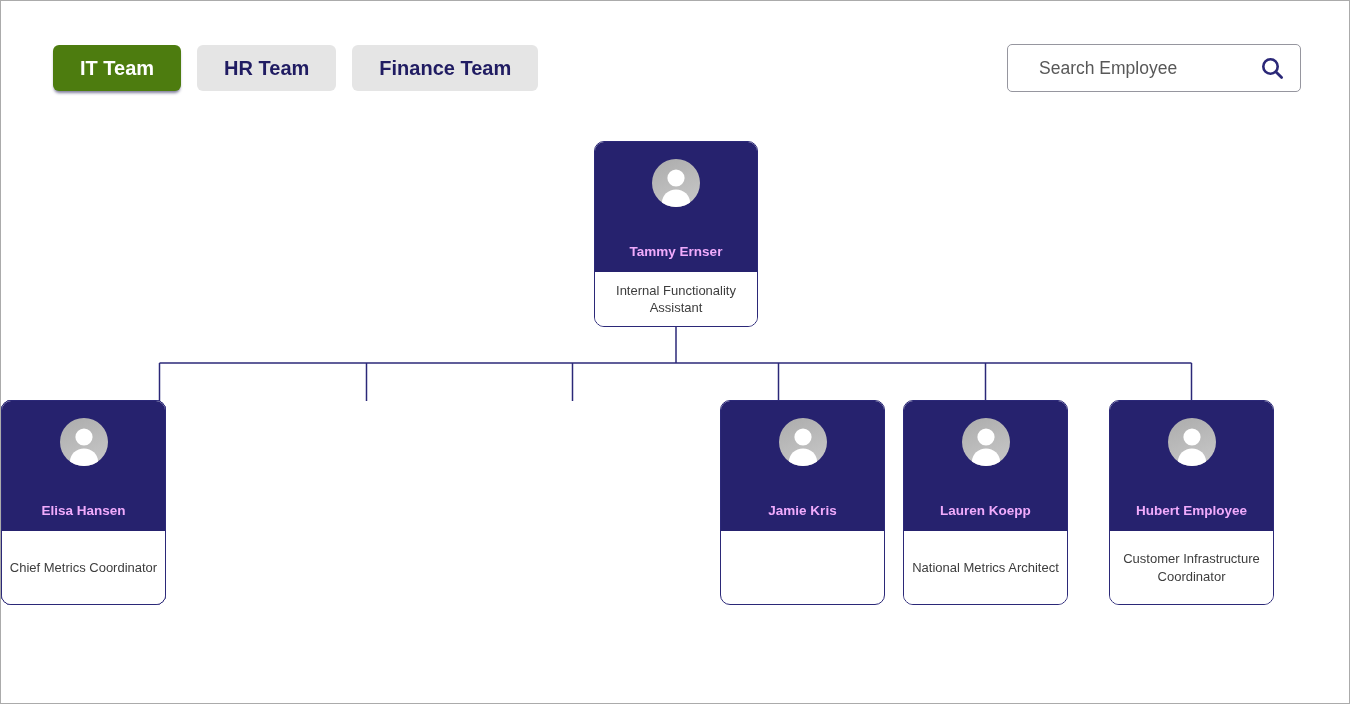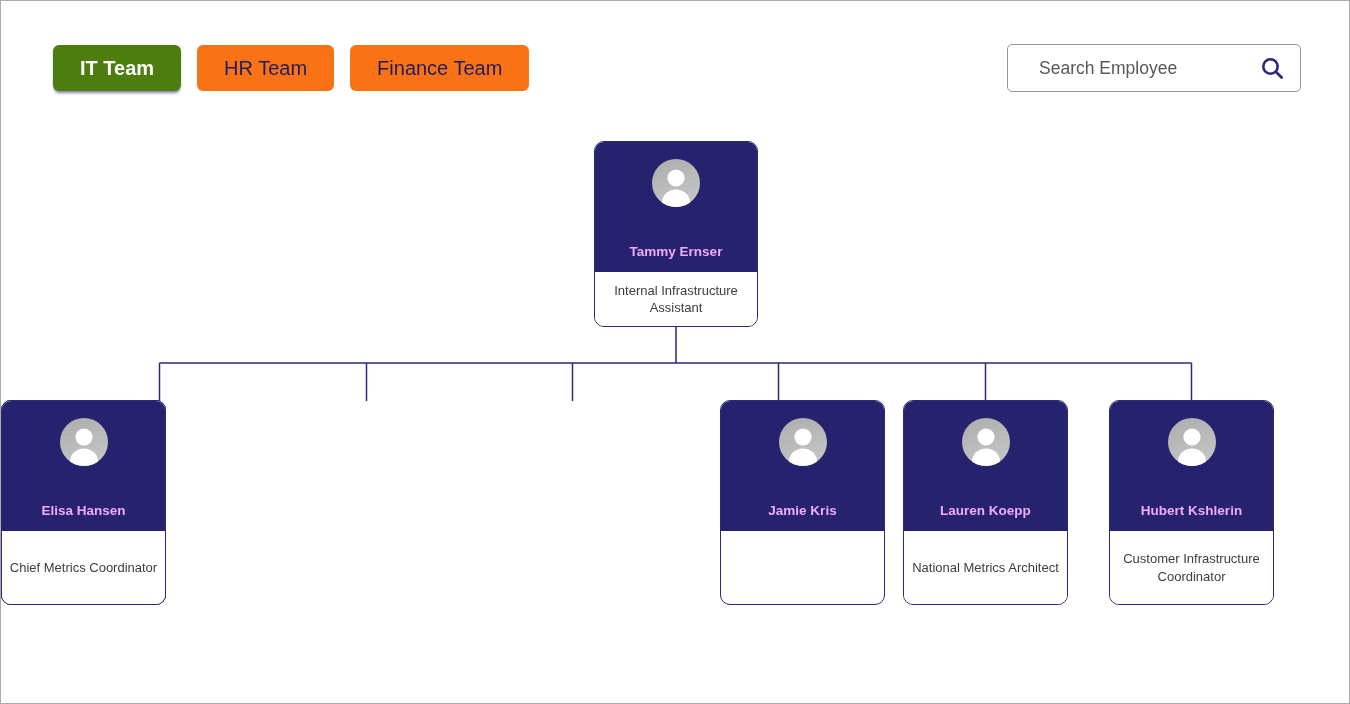--- a/index.html
+++ b/index.html
@@ -24,23 +24,23 @@
     gap: 16px;
   }
   .tab {
     height: 46px;
     padding: 0 27px;
     display: flex;
     align-items: center;
     justify-content: center;
     font-size: 20px;
     border-radius: 6px;
-    background: #f97316;
+    background: #e5e5e5;
     color: #201C62;
-    font-weight: 400;
+    font-weight: 700;
     cursor: pointer;
     white-space: nowrap;
     border: none;
   }
   .tab.active {
     background: #4d7c0f;
     color: #ffffff;
     font-weight: 600;
     box-shadow: 0 3px 3px -1px rgba(23, 20, 75, 0.55);
   }
@@ -180,21 +180,21 @@
     </g>
   </svg>
 
   <div class="card card-root">
     <div class="card-top">
       <svg class="avatar" viewBox="0 0 48 48">
         <use href="#avatar-glyph"></use>
       </svg>
       <div class="emp-name">Tammy Ernser</div>
     </div>
-    <div class="card-bottom">Internal Infrastructure Assistant</div>
+    <div class="card-bottom">Internal Functionality Assistant</div>
   </div>
 
   <div class="card card-child">
     <div class="card-top">
       <svg class="avatar" viewBox="0 0 48 48">
           <use href="#avatar-glyph"></use>
         </svg>
       <div class="emp-name">Jamie Kris</div>
     </div>
   </div>
@@ -207,21 +207,21 @@
       <div class="emp-name">Lauren Koepp</div>
     </div>
     <div class="card-bottom">National Metrics Architect</div>
   </div>
 
   <div class="card card-child">
     <div class="card-top">
       <svg class="avatar" viewBox="0 0 48 48">
           <use href="#avatar-glyph"></use>
         </svg>
-      <div class="emp-name">Hubert Kshlerin</div>
+      <div class="emp-name">Hubert Employee</div>
     </div>
     <div class="card-bottom">Customer Infrastructure Coordinator</div>
   </div>
 
   <div class="card card-child">
     <div class="card-top">
       <svg class="avatar" viewBox="0 0 48 48">
           <use href="#avatar-glyph"></use>
         </svg>
       <div class="emp-name">Ramona Gleason</div>

